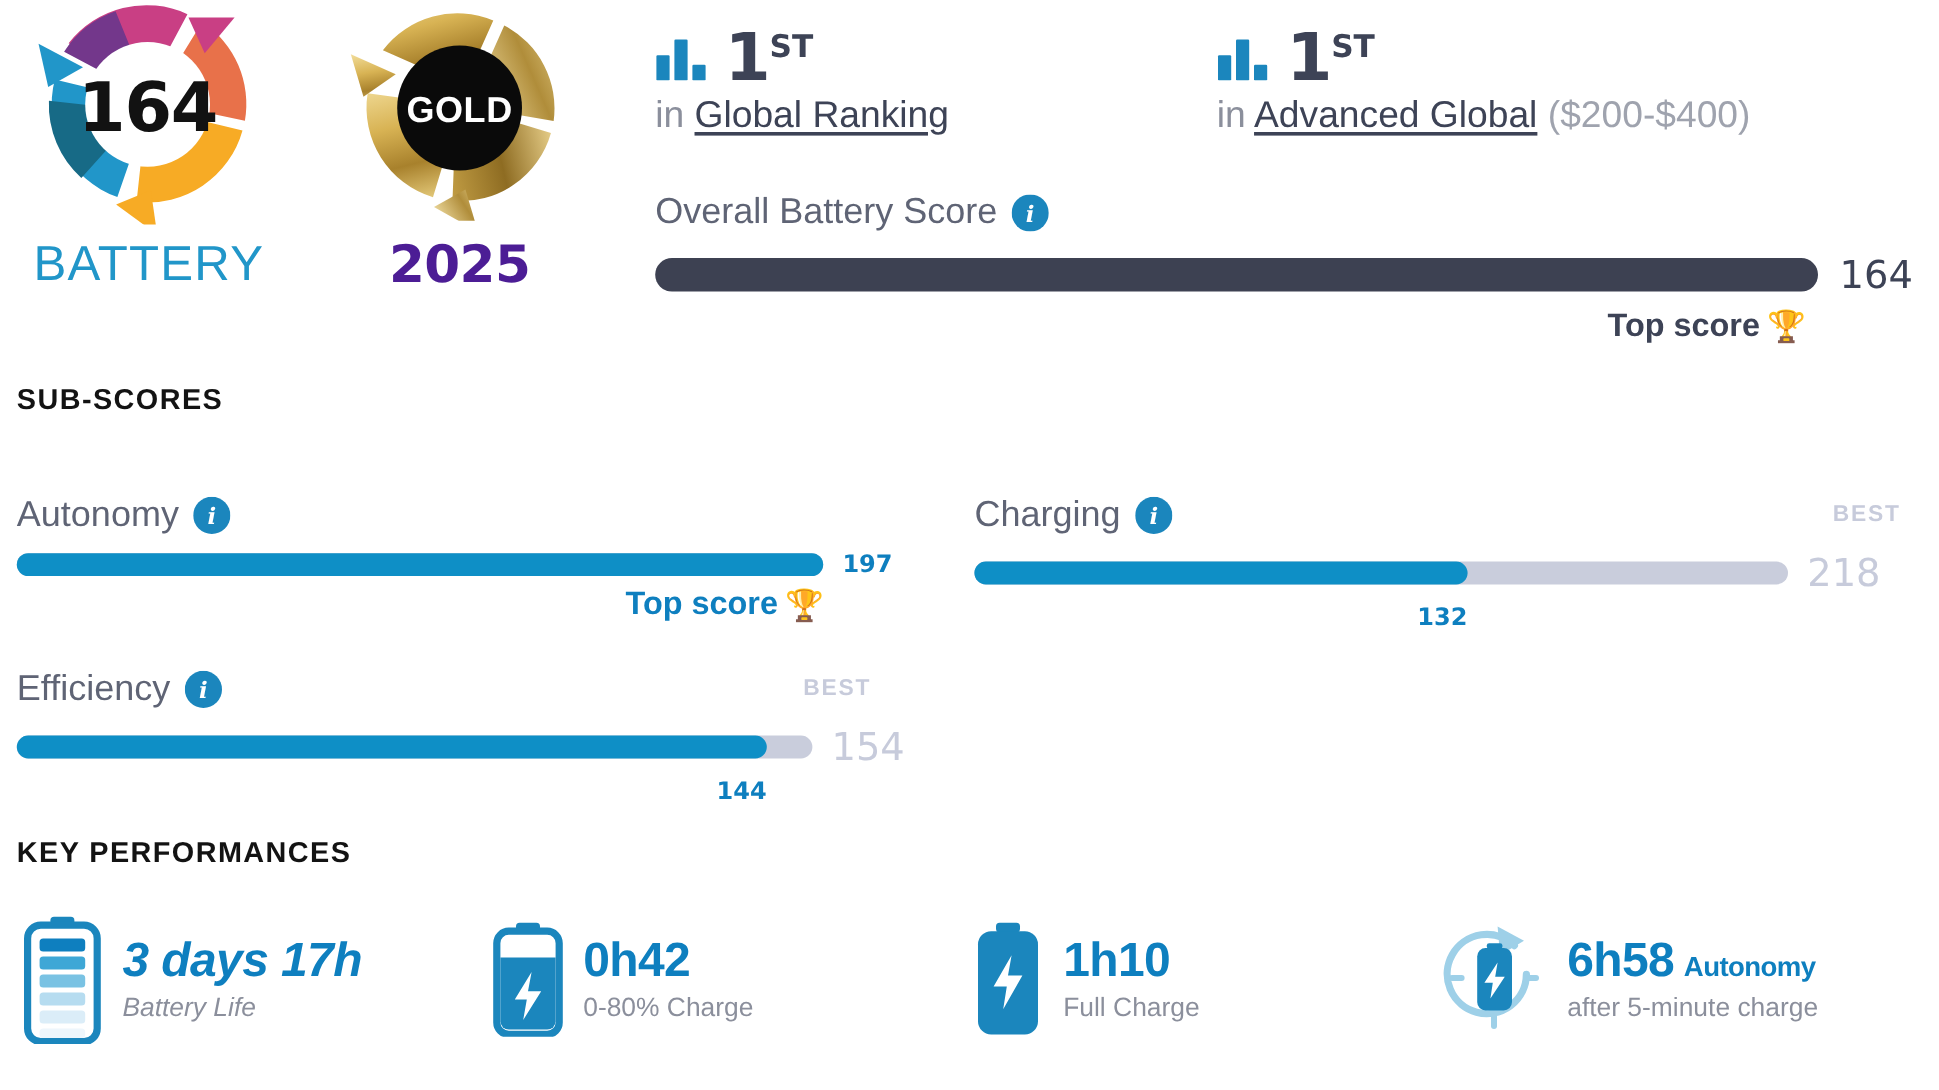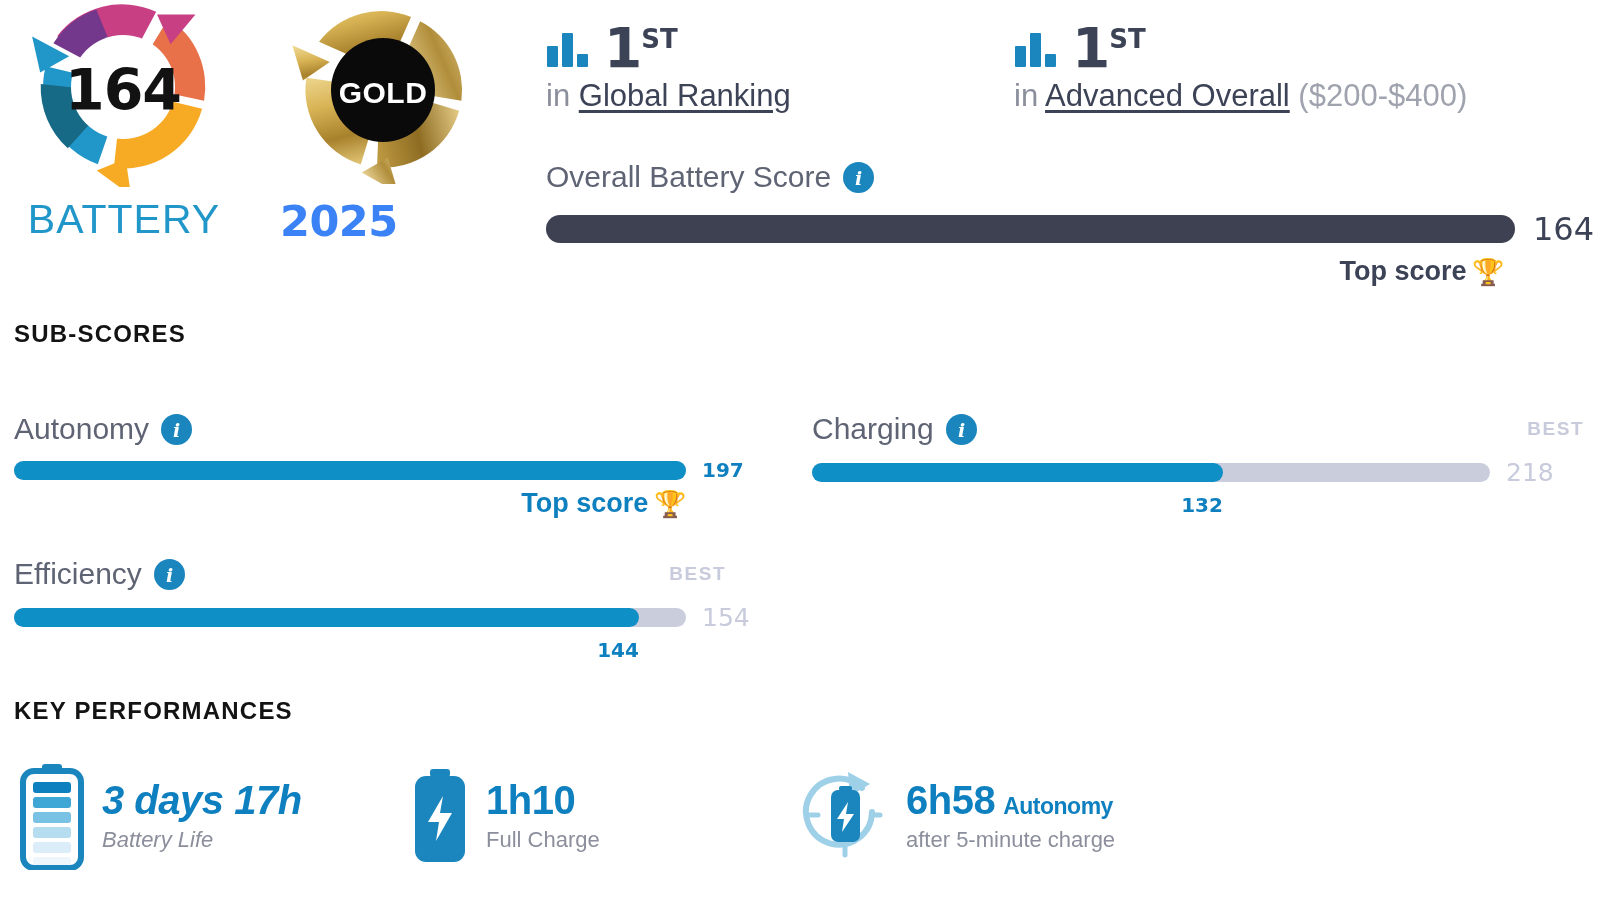--- a/index.html
+++ b/index.html
@@ -30,22 +30,22 @@
   }
 
   .gold-badge { position: absolute; left: 288px; top: 2px; width: 190px; height: 182px; text-decoration: underline; }
   .gold-badge .gold-word {
     position: absolute; left: 0; top: 0; width: 190px; height: 182px;
     display: flex; align-items: center; justify-content: center;
     font-size: 30px; font-weight: 700; color: #ffffff; letter-spacing: 0.5px;
     font-family: "Liberation Sans", sans-serif;
   }
   .gold-year {
-    position: absolute; left: 280px; top: 196px; width: 206px; 
-    font-size: 43px; font-weight: 700; color: #3b82f6; letter-spacing: -0.5px;
+    position: absolute; left: 280px; top: 196px; width: 206px; text-align: center;
+    font-size: 43px; font-weight: 700; color: #4c1d95; letter-spacing: -0.5px;
     font-family: "DejaVu Sans", sans-serif;
   }
 
   
   .rank { position: absolute; }
   .rank-row { display: flex; align-items: flex-end; gap: 14px; height: 64px; }
   .bars-icon { display: block; margin-bottom: 7px; }
   .rank-pos {
     font-size: 55px; font-weight: 700; color: #3d4356; line-height: 0.95;
     font-family: "DejaVu Sans", sans-serif; letter-spacing: -1px;
@@ -80,21 +80,21 @@
   }
 
   
   .sub { position: absolute; }
   .sub-head { display: flex; align-items: center; justify-content: space-between; }
   .sub-title { display: flex; align-items: center; gap: 12px; font-size: 30px; color: #5f6475; }
   .best-word { font-size: 19px; font-weight: 700; color: #c7cbdb; letter-spacing: 1.5px; text-align: center; }
   .sub-bar-row { display: flex; align-items: center; gap: 16px; margin-top: 12px; }
   .track { position: relative; height: 19px; border-radius: 10px; background: #c9cddc; }
   .track .fill { position: absolute; left: 0; top: 0; height: 19px; border-radius: 10px; background: #0e8fc6; }
-  .sub-best-num { font-size: 25px; color: #c7cbdb; font-family: "DejaVu Sans", sans-serif; }
+  .sub-best-num { font-size: 32px; color: #c7cbdb; font-family: "DejaVu Sans", sans-serif; }
   .sub-score-num { font-size: 20px; color: #0e7fbf; font-weight: 700; font-family: "DejaVu Sans", sans-serif; }
   .below-row { margin-top: 6px; position: relative; height: 40px; }
   .below-row .anchored { position: absolute; transform: translateX(-50%); white-space: nowrap; }
   .top-score-blue {
     font-size: 27px; font-weight: 700; color: #0e7fbf;
     display: flex; align-items: center; gap: 6px;
   }
 
   
   .kp-row { position: absolute; left: 0; top: 762px; width: 1616px; display: flex; }
@@ -198,21 +198,21 @@
     <div class="rank-row">
       <svg class="bars-icon" width="44" height="36" viewBox="0 0 44 36">
         <rect x="1" y="15" width="11" height="21" rx="1" fill="#1b86bd"></rect>
         <rect x="16" y="2" width="11" height="34" rx="1" fill="#1b86bd"></rect>
         <rect x="31" y="23" width="11" height="13" rx="1" fill="#1b86bd"></rect>
       </svg>
       <div class="rank-pos"><span>1</span><sup>ST</sup></div>
     </div>
     <div class="rank-sub">
       <span>in</span>
-      <span class="link">Advanced Overall</span>
+      <span class="link">Advanced Global</span>
       <span class="paren">($200-$400)</span>
     </div>
   </div>
 
   <div class="overall">
     <div class="overall-label">
       <span>Overall Battery Score</span>
       <svg width="31" height="31" viewBox="0 0 31 31">
         <circle cx="15.5" cy="15.5" r="15.5" fill="#1b86bd"></circle>
         <text x="15.5" y="23" text-anchor="middle" font-family="DejaVu Serif, serif" font-size="19" font-weight="bold" font-style="italic" fill="#ffffff">i</text>
@@ -312,20 +312,32 @@
         <rect x="15" y="65" width="38" height="11" rx="3" fill="#b6dcf0"></rect>
         <rect x="15" y="80" width="38" height="11" rx="3" fill="#dbedf8"></rect>
         <rect x="15" y="95" width="38" height="8" rx="3" fill="#eef6fc"></rect>
       </svg>
       <div class="kp-text">
         <div class="kp-value">3 days 17h</div>
         <div class="kp-label">Battery Life</div>
       </div>
     </div>
 
+    <div class="kp" style="width:400px;">
+      <svg width="60" height="96" viewBox="0 0 60 96">
+        <rect x="20" y="1" width="20" height="8" rx="3" fill="#1b86bd"></rect>
+        <rect x="4" y="8" width="52" height="86" rx="10" fill="none" stroke="#1b86bd" stroke-width="6"></rect>
+        <path d="M 7 30 h 46 v 53 a 7 7 0 0 1 -7 7 h -32 a 7 7 0 0 1 -7 -7 Z" fill="#1b86bd"></path>
+        <path d="M 33 42 L 19 65 h 10 l -3 17 L 41 58 h -11 Z" fill="#ffffff"></path>
+      </svg>
+      <div class="kp-text">
+        <div class="kp-value">0h42</div>
+        <div class="kp-label">0-80% Charge</div>
+      </div>
+    </div>
 
     <div class="kp" style="width:390px;">
       <svg width="60" height="96" viewBox="0 0 60 96">
         <rect x="20" y="1" width="20" height="8" rx="3" fill="#1b86bd"></rect>
         <rect x="5" y="8" width="50" height="86" rx="11" fill="#1b86bd"></rect>
         <path d="M 33 28 L 18 54 h 11 l -3 19 L 42 45 h -12 Z" fill="#ffffff"></path>
       </svg>
       <div class="kp-text">
         <div class="kp-value">1h10</div>
         <div class="kp-label">Full Charge</div>

